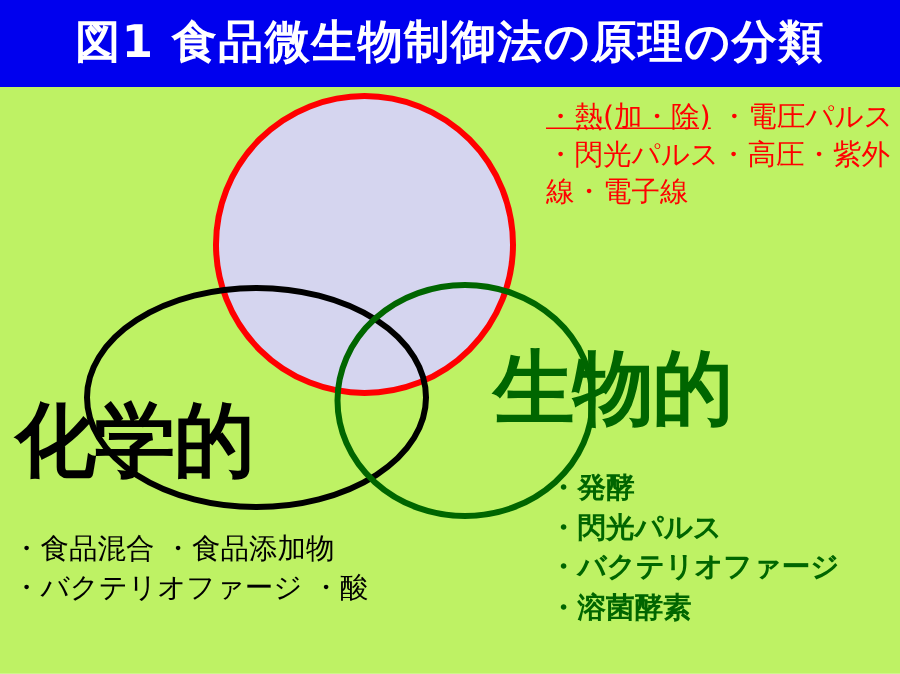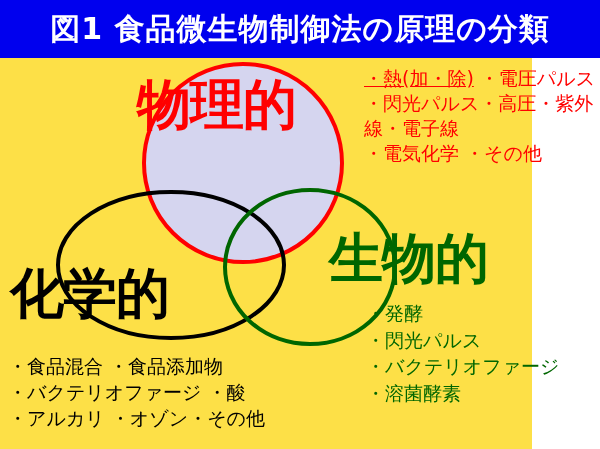--- a/index.html
+++ b/index.html
@@ -3,21 +3,21 @@
 <meta charset="utf-8">
 <style>
   html,body{margin:0;padding:0;}
   body{
     width:600px;height:449px;
     background:#ffffff;
     font-family:"DejaVu Sans","Liberation Sans",sans-serif;
     overflow:hidden;
     position:relative;
   }
-  #root{position:relative;width:532px;height:449px;background:#fde047;}
+  #root{position:relative;width:600px;height:449px;background:#bef264;}
 
   
   .titlebar{
     position:absolute;left:0;top:0;width:600px;height:58px;
     background:#0000EE;
     display:flex;align-items:center;justify-content:center;
   }
   .titlebar .title-text{
     color:#ffffff;
     font-size:30px;
@@ -54,23 +54,24 @@
     left:364px; top:66px;
     color:#FF0000;
     width:236px;
     white-space:normal;
     word-break:break-all;
     line-height:1.32;
   }
   .list-physical .u{ text-decoration:underline;margin-top:36px; }
 
   .list-biological{
-    left:366px; top:300px;
+    left:366px; top:312px;
     color:#006600;
     line-height:1.40;
+    font-weight:bold;
   }
   .list-chemical{
     left:8px; top:353px;
     color:#000000;
     line-height:1.38;
   }
   .list .row{display:block;}
 </style>
 </head>
 <body>
@@ -83,35 +84,32 @@
 
   <svg class="venn" viewBox="0 0 420 300">
 
     <ellipse cx="243" cy="108" rx="99" ry="99" fill="#D5D5EF" stroke="#FF0000" stroke-width="4"></ellipse>
 
     <ellipse cx="171" cy="210" rx="113" ry="73" fill="none" stroke="#000000" stroke-width="4"></ellipse>
 
     <ellipse cx="310" cy="212" rx="85" ry="77" fill="none" stroke="#006600" stroke-width="4"></ellipse>
   </svg>
 
-  <div class="venn-label label-physical">物理的</div>
   <div class="venn-label label-chemical">化学的</div>
   <div class="venn-label label-biological">生物的</div>
 
   <div class="list list-physical">
     <span class="u">・熱(加・除)</span><span>  ・電圧パルス ・閃光パルス・高圧・紫外線・電子線</span><br>
-    <span>・電気化学  ・その他</span>
   </div>
 
   <div class="list list-biological">
     <span class="row">・発酵</span>
     <span class="row">・閃光パルス</span>
     <span class="row">・バクテリオファージ</span>
     <span class="row">・溶菌酵素</span>
   </div>
 
   <div class="list list-chemical">
     <span class="row">・食品混合  ・食品添加物</span>
     <span class="row">・バクテリオファージ ・酸</span>
-    <span class="row">・アルカリ ・オゾン・その他</span>
   </div>
 
 </div>
 
 </body></html>

